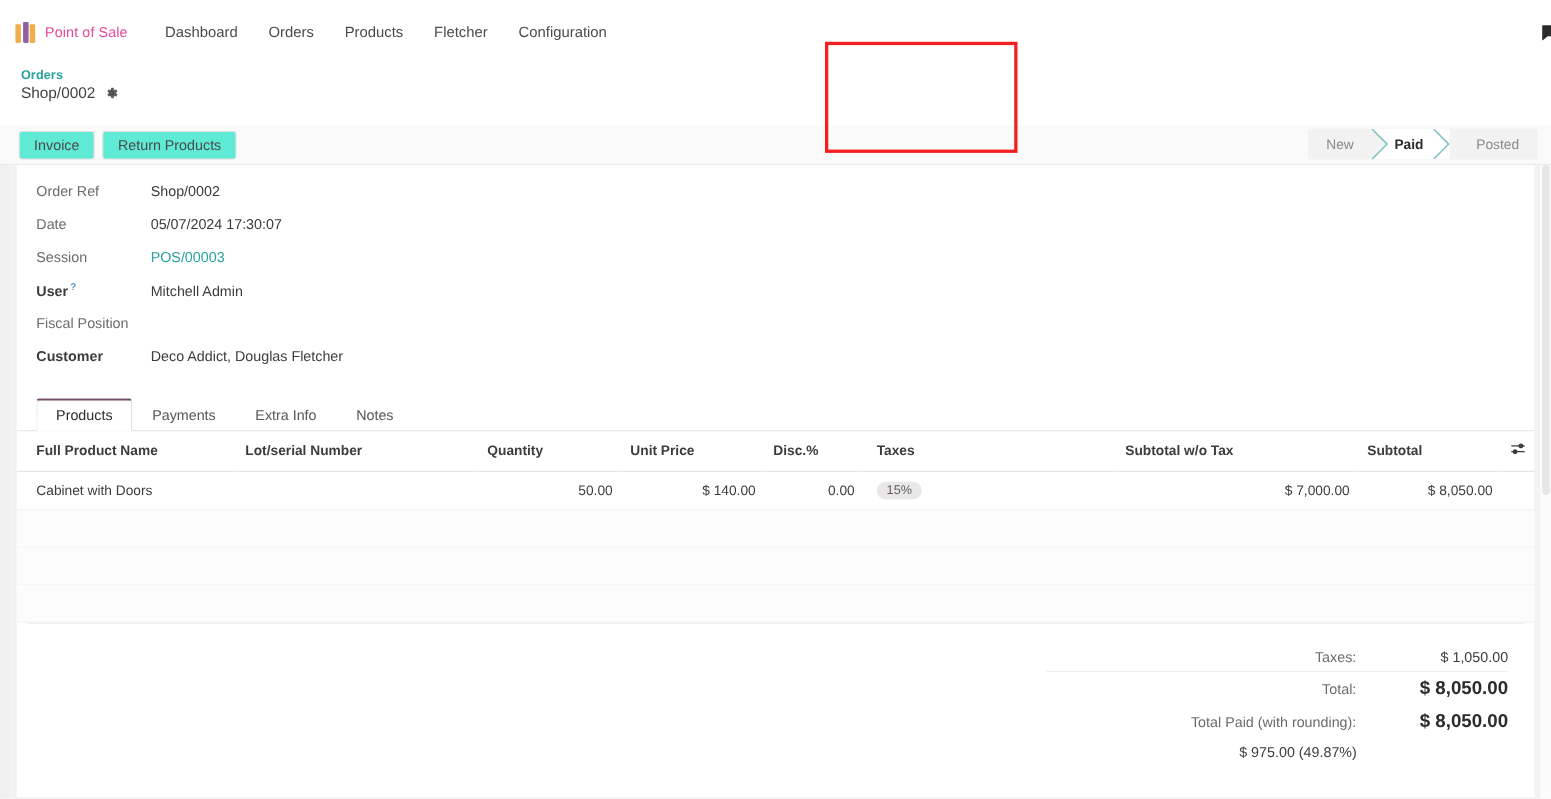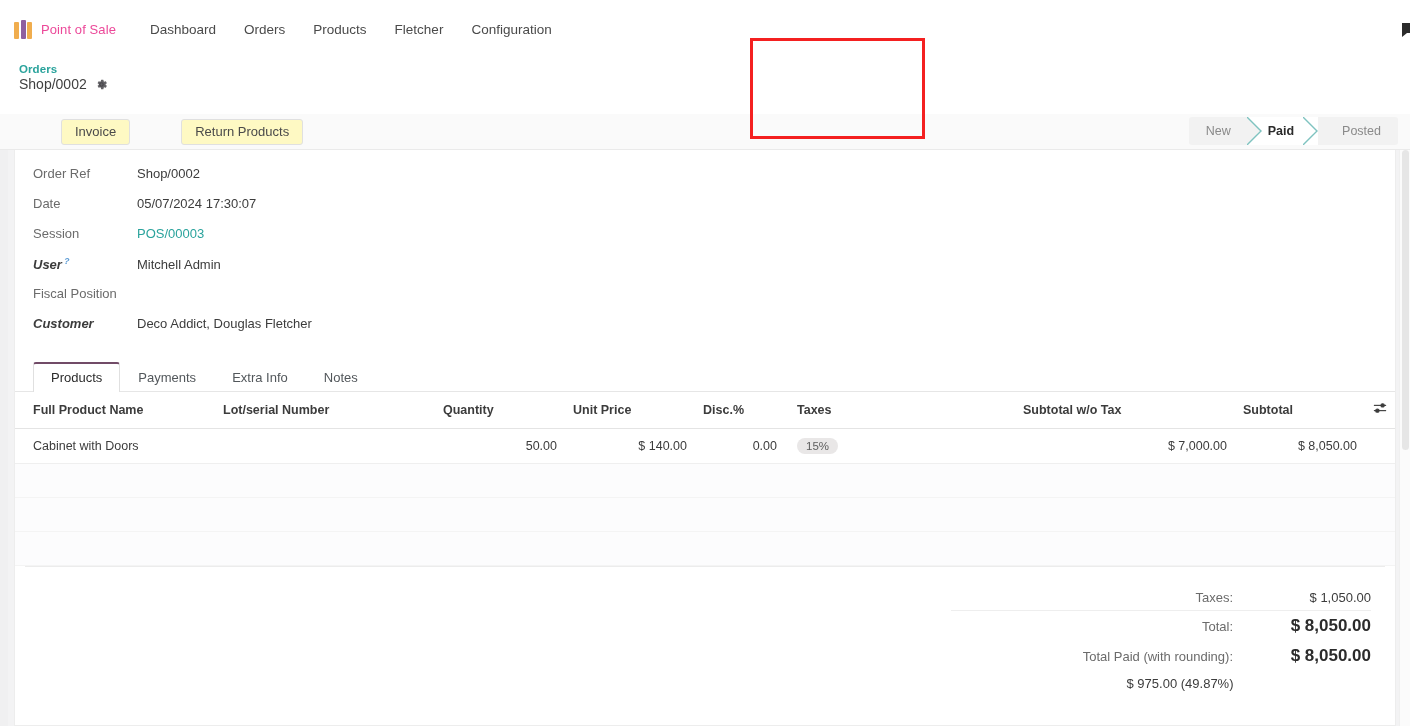--- a/index.html
+++ b/index.html
@@ -81,25 +81,24 @@
 
   
   .control-panel {
     position: absolute; top: 114px; left: 0; width: 1410px; height: 36px;
     background: #fafafa;
     border-bottom: 1px solid #eaeaea;
     display: flex; align-items: center;
   }
   .cp-buttons { display: flex; gap: 7px; padding-left: 17px; }
   .cp-btn {
-    background: #fef9c3; border: 1px solid #e0e0e0;
+    background: #5eead4; border: 1px solid #e0e0e0;
     color: #4a4a4a; font-size: 13px;
     padding: 4px 13px 5px; border-radius: 3px; cursor: pointer;
     white-space: nowrap;
-    margin-left: 44px;
   }
 
   .statusbar {
     position: absolute; right: 12px; top: 3px;
     display: flex; align-items: stretch; height: 28px;
     background: #f2f2f2; border-radius: 3px; overflow: hidden;
   }
   .status-step {
     display: flex; align-items: center;
     font-size: 12.5px; color: #8a8a8a;
@@ -134,21 +133,21 @@
     border: 1px solid #ededed; border-top: 0;
     overflow: hidden;
   }
 
   .form-grid { padding: 16px 0 0 18px; }
   .frow { display: flex; align-items: baseline; height: 30px; }
   .flabel {
     width: 104px; flex: 0 0 104px;
     font-size: 13px; color: #6b6b6b;
   }
-  .flabel.bold { color: #3c3c3c; font-weight: bold; font-style: italic; }
+  .flabel.bold { color: #3c3c3c; font-weight: bold; }
   .fhelp {
     font-size: 9px; color: #5b9bd5; vertical-align: super;
     margin-left: 2px; cursor: help;
   }
   .fvalue { font-size: 13px; color: #3c3c3c; }
   .fvalue.link { color: #2aa39c; cursor: pointer; }
 
   
   .notebook {
     margin-top: 14px;

